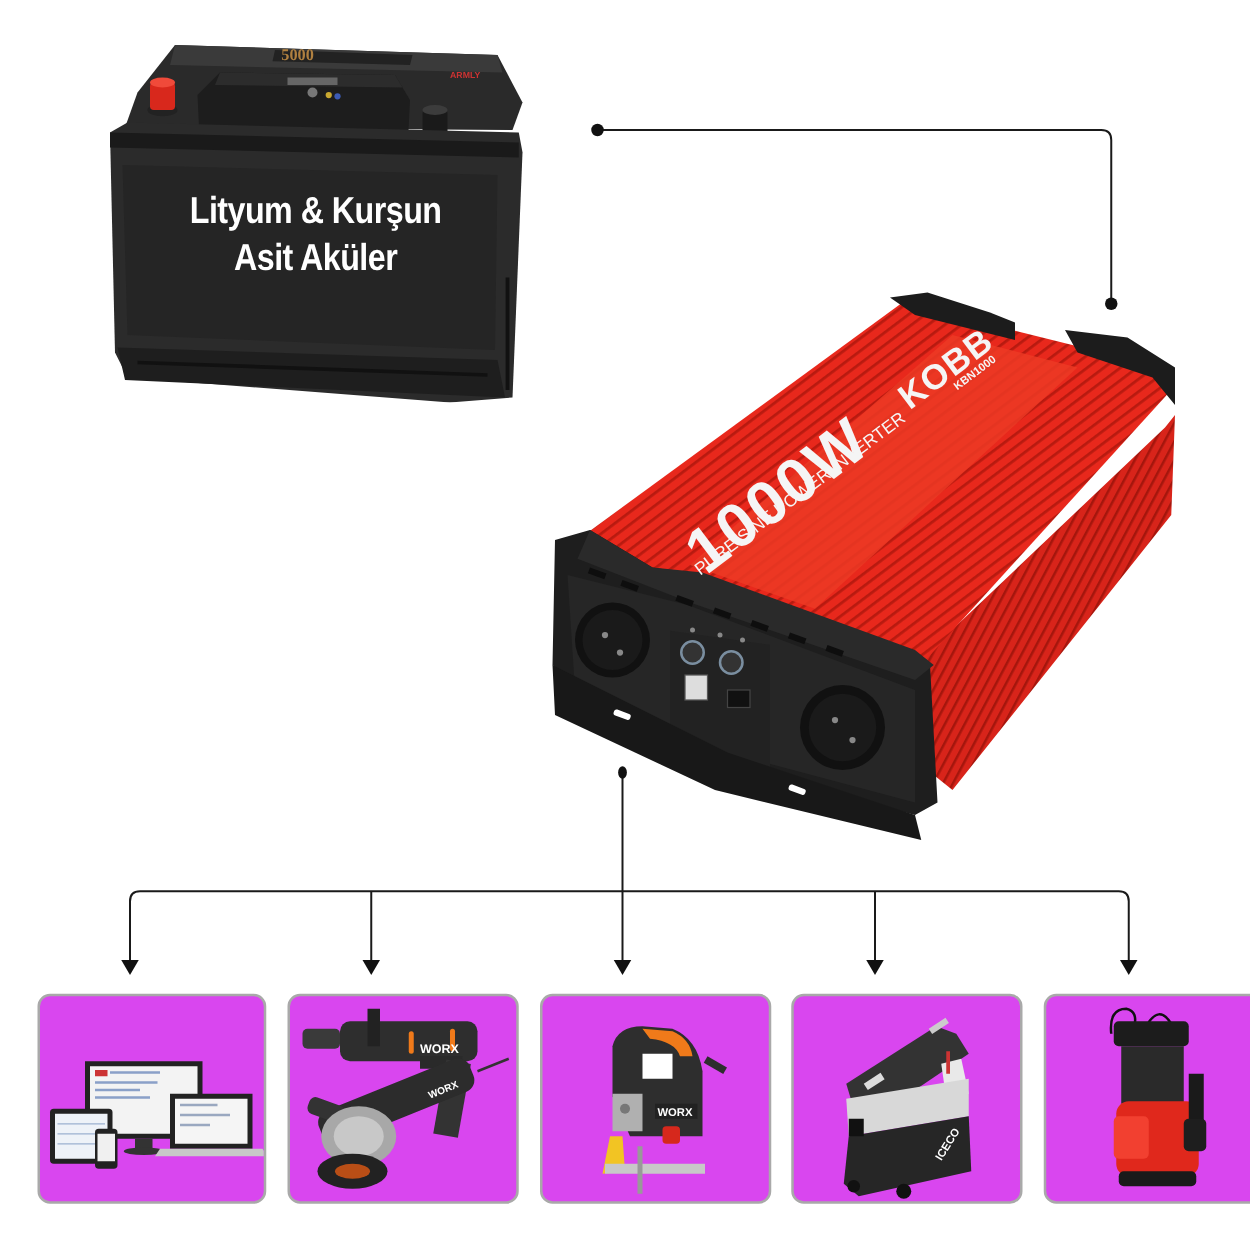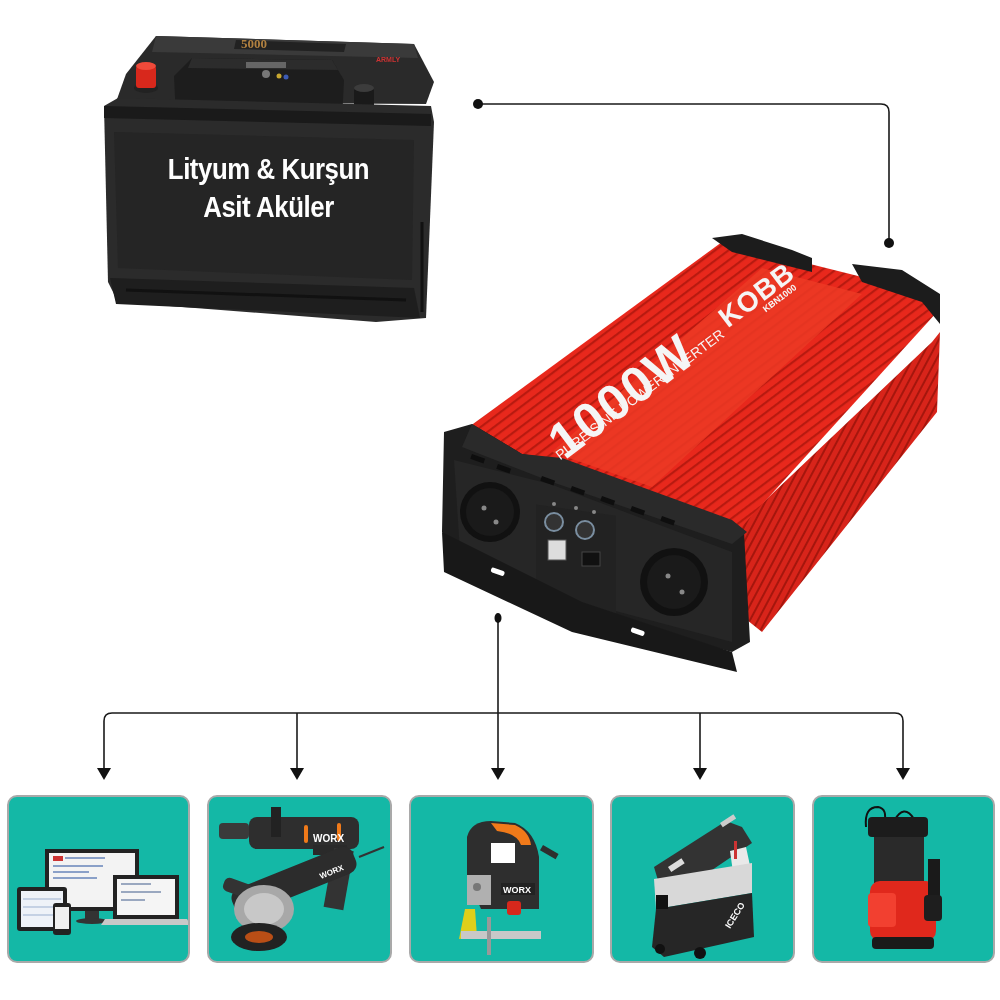--- a/index.html
+++ b/index.html
@@ -1,31 +1,31 @@
 <!DOCTYPE html>
 <html><head>
 <meta charset="utf-8">
 <style>
   html, body { margin:0; padding:0; background:#ffffff; }
   body { width:1000px; height:1000px; position:relative; overflow:hidden; font-family:"Liberation Sans", sans-serif; }
   .abs { position:absolute; }
   svg { display:block; }
 
   
-  .battery { left:96px; top:22px; width:345px; height:300px; }
+  .battery { left:80px; top:22px; width:345px; height:300px; }
   .battery-label { position:absolute; left:0; width:100%; top:128px; text-align:center; color:#ffffff;
     font-family:"Liberation Sans", sans-serif; font-weight:bold; font-size:30px; line-height:38px; letter-spacing:-0.5px;
     transform:scaleX(0.86); }
 
   
   .inverter { left:432px; top:232px; width:512px; height:440px; }
   .inv-text { position:absolute; color:#f5f5f5; font-family:"Liberation Sans", sans-serif; font-weight:bold; white-space:nowrap; transform-origin:left bottom; }
 
   
-  .card { position:absolute; top:795px; height:168px; border:2px solid #a9a9a9; border-radius:10px; background:#14b8a6; box-sizing:border-box; overflow:hidden; }
+  .card { position:absolute; top:795px; height:168px; border:2px solid #a9a9a9; border-radius:10px; background:#d946ef; box-sizing:border-box; overflow:hidden;margin-left:23px; }
   .card svg { position:absolute; left:0; top:0; }
 </style>
 </head>
 <body>
 
 <svg class="abs" style="left:0;top:0;" width="1000" height="1000">
   <g stroke="#1a1a1a" stroke-width="1.6" fill="none">
     <path d="M478 104 H881 Q889 104 889 112 V243"></path>
     <path d="M498 618 V770"></path>
     <path d="M104 770 V721 Q104 713 112 713 H895 Q903 713 903 721 V770"></path>

